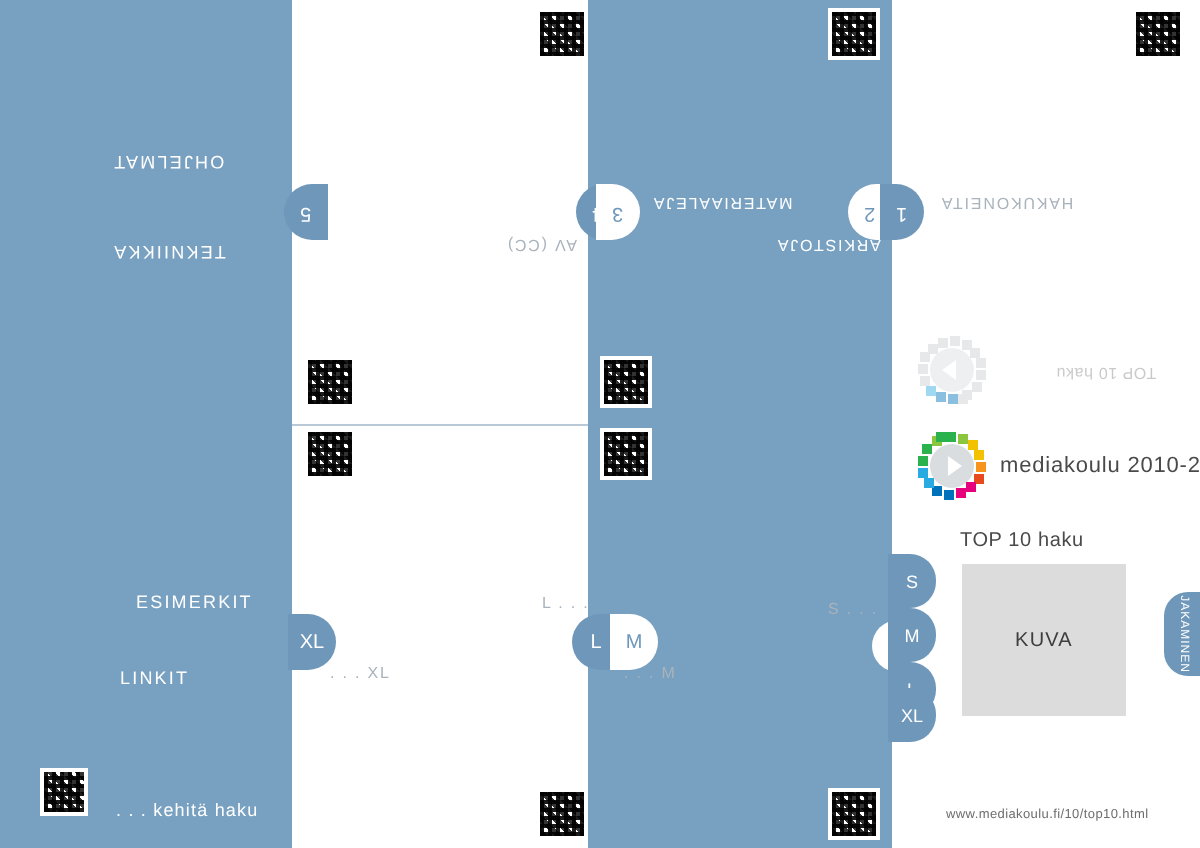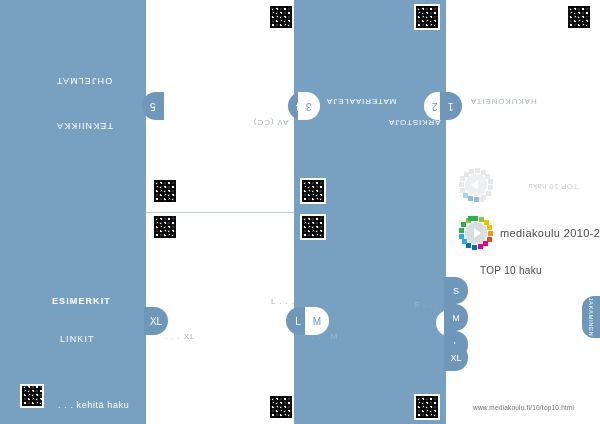--- a/index.html
+++ b/index.html
@@ -242,21 +242,21 @@
   </div>
 
   <div class="top10-title ghost flip" style="left:528px; top:182px; color:#8a8a8a; font-size:8px;">TOP 10 haku</div>
 
   <div class="qr" style="left:268px; top:4px;"></div>
   <div class="qr" style="left:414px; top:4px;"></div>
   <div class="qr" style="left:566px; top:4px;"></div>
   <div class="qr" style="left:152px; top:178px;"></div>
   <div class="qr" style="left:300px; top:178px;"></div>
 
-  <div class="side-label" style="left:52px; top:296px;font-weight:bold;">ESIMERKIT</div>
+  <div class="side-label" style="left:68px; top:296px;">ESIMERKIT</div>
   <div class="side-label" style="left:60px; top:334px;">LINKIT</div>
 
   <div class="tab rr" style="left:144px; top:307px; width:24px; height:28px;">
     <span>XL</span>
   </div>
   <div class="tab-label grey" style="left:165px; top:332px;">. . . XL</div>
 
   <div class="tab rl" style="left:286px; top:307px; width:24px; height:28px; background:#6e97ba; color:#fff;">
     <span>L</span>
   </div>
@@ -302,20 +302,21 @@
       <div class="ring-dot" style="left:0px;  top:18px; background:#29abe2;"></div>
       <div class="ring-dot" style="left:0px;  top:12px; background:#2bb24c;"></div>
       <div class="ring-dot" style="left:2px;  top:6px;  background:#2bb24c;"></div>
       <div class="ring-dot" style="left:7px;  top:2px;  background:#8cc63f;"></div>
       <div class="ring-dot" style="left:9px;  top:0px;  background:#2bb24c;"></div>
     </div>
     <div class="logo-text">mediakoulu 2010-2020</div>
   </div>
 
   <div class="top10-title" style="left:480px; top:265px;">TOP 10 haku</div>
+  <div class="kuva-box" style="left:481px; top:282px; width:82px; height:76px;">KUVA</div>
 
   <div class="edge-tab" style="left:582px; top:296px;">
     <span>JAKAMINEN</span>
   </div>
 
   <div class="url-text" style="left:473px; top:404px;">www.mediakoulu.fi/10/top10.html</div>
 
   <div class="qr small" style="left:20px; top:384px;"></div>
   <div class="side-label" style="left:58px; top:400px; letter-spacing:.6px;">. . . kehitä haku</div>
 

